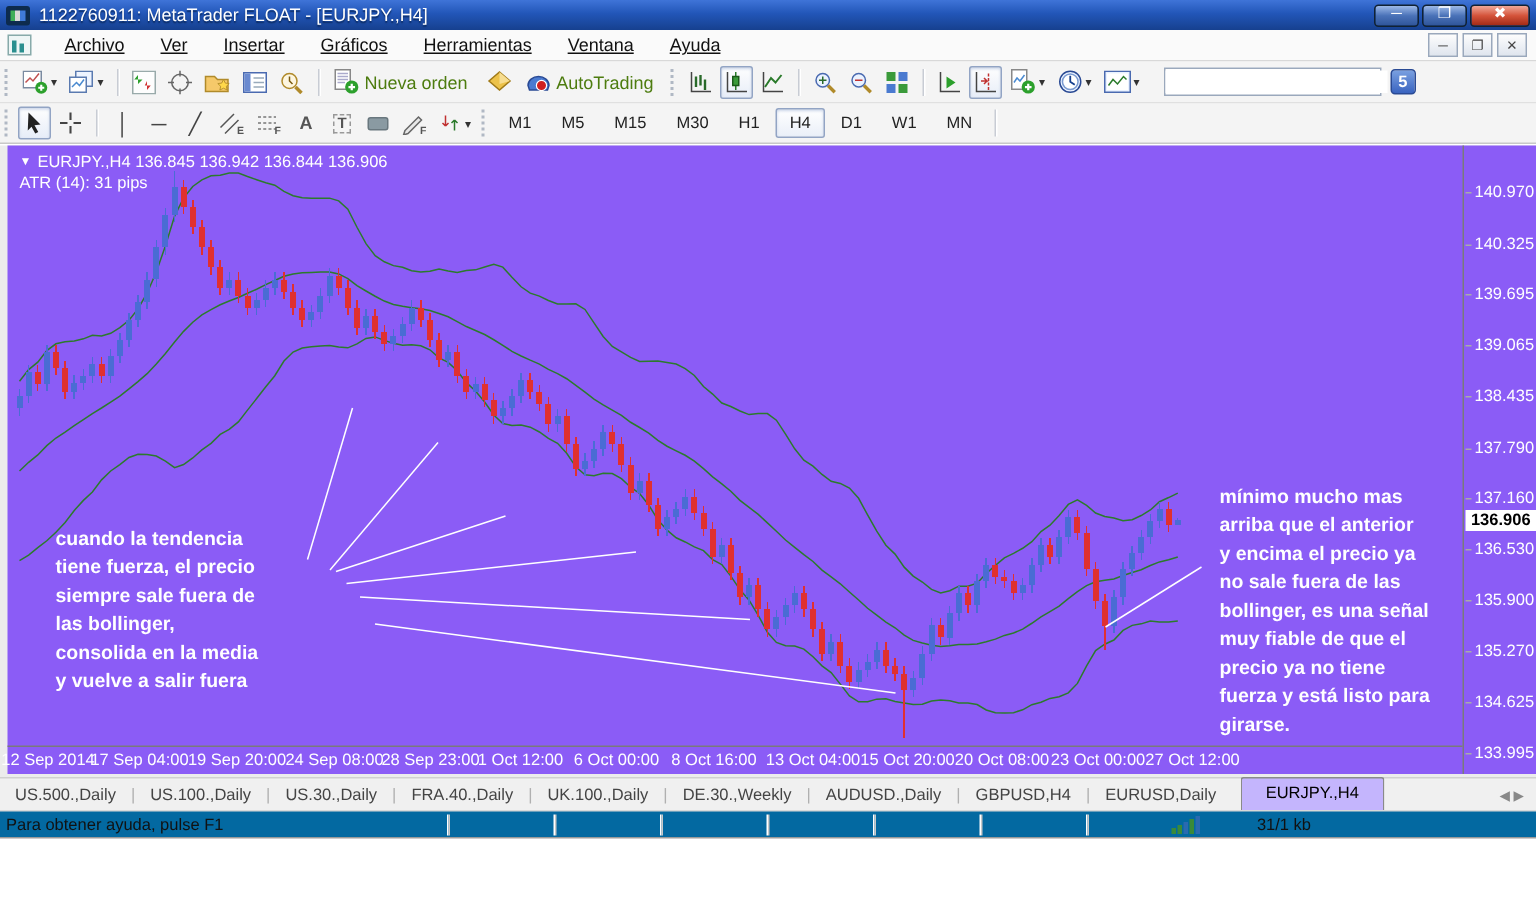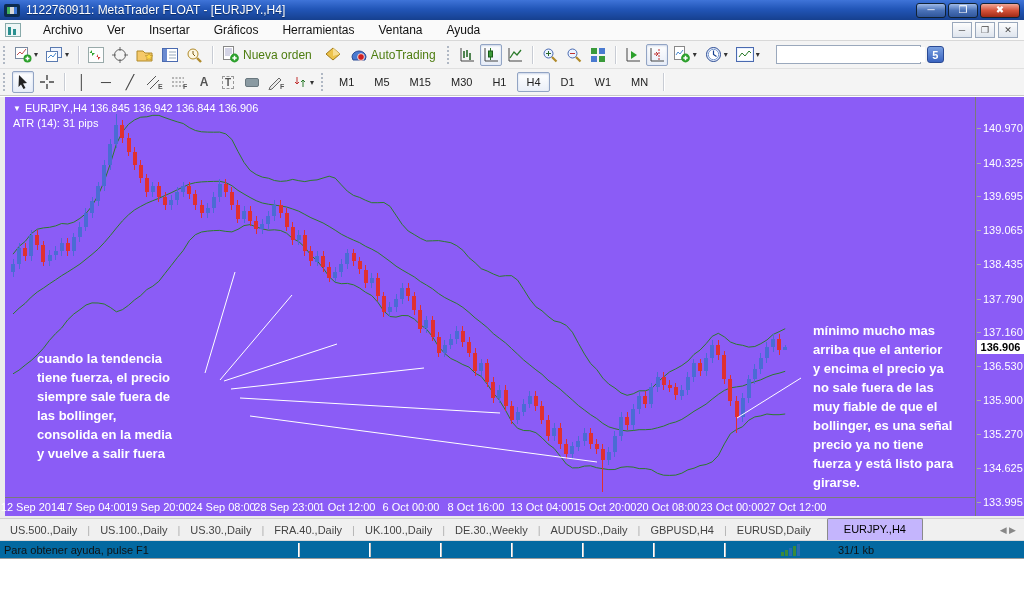--- a/index.html
+++ b/index.html
@@ -17,21 +17,21 @@
   .tb-btn{width:30px;height:15px;border:1px solid #123;border-radius:3px;color:#fff;font-size:10px;
     line-height:12px;text-align:center;background:linear-gradient(#9db9e8,#4a72b8 50%,#2f559a);}
   .tb-btn.close{width:40px;background:linear-gradient(#f0a898,#d4533a 50%,#a02a16);}
 
   
   .menubar{position:absolute;left:0;top:20px;width:1024px;height:21px;background:#fafafa;
     border-bottom:1px solid #d8d8d8;display:flex;align-items:center;font-size:12px;color:#111;}
   .menu-sys-icon{width:16px;height:14px;margin:0 10px 0 5px;border:1px solid #8aa;background:#eef6f6;position:relative;}
   .menu-sys-icon:before{content:"";position:absolute;left:2px;top:3px;width:3px;height:8px;background:#2a8f8f;}
   .menu-sys-icon:after{content:"";position:absolute;left:7px;top:5px;width:3px;height:6px;background:#2a8f8f;}
-  .menu-item{padding:2px 12px;cursor:default;}
+  .menu-item{padding:2px 12px;cursor:default;text-decoration:underline;}
   .mdi-buttons{margin-left:auto;display:flex;gap:3px;margin-right:6px;}
   .mdi-btn{width:20px;height:16px;border:1px solid #9aa8bc;background:linear-gradient(#fdfdfd,#dfe5ee);
     font-size:9px;line-height:14px;text-align:center;color:#444;}
 
   
   .toolbar{position:absolute;left:0;width:1024px;background:#f4f4f4;display:flex;align-items:center;}
   .tb1{top:41px;height:28px;border-bottom:1px solid #e0e0e0;}
   .tb2{top:69px;height:27px;border-bottom:1px solid #c8c8c8;}
   .grip{width:5px;height:18px;margin:0 3px;border-left:2px dotted #b0b8c4;}
   .tsep{width:1px;height:18px;background:#c8ccd4;margin:0 5px;box-shadow:1px 0 0 #fff;}
@@ -639,22 +639,22 @@
         <div>siempre sale fuera de</div>
         <div>las bollinger,</div>
         <div>consolida en la media</div>
         <div>y vuelve a salir fuera</div>
       </div>
       <div class="note note-right">
         <div>mínimo mucho mas</div>
         <div>arriba que el anterior</div>
         <div>y encima el precio ya</div>
         <div>no sale fuera de las</div>
+        <div>bollinger, es una señal</div>
         <div>muy fiable de que el</div>
-        <div>bollinger, es una señal</div>
         <div>precio ya no tiene</div>
         <div>fuerza y está listo para</div>
         <div>girarse.</div>
       </div>
       <div class="price-axis" id="price-axis">
           <span class="pa-label" style="top: 25px;">140.970</span>
           <span class="pa-label" style="top: 60px;">140.325</span>
           <span class="pa-label" style="top: 93px;">139.695</span>
           <span class="pa-label" style="top: 127px;">139.065</span>
           <span class="pa-label" style="top: 161px;">138.435</span>

